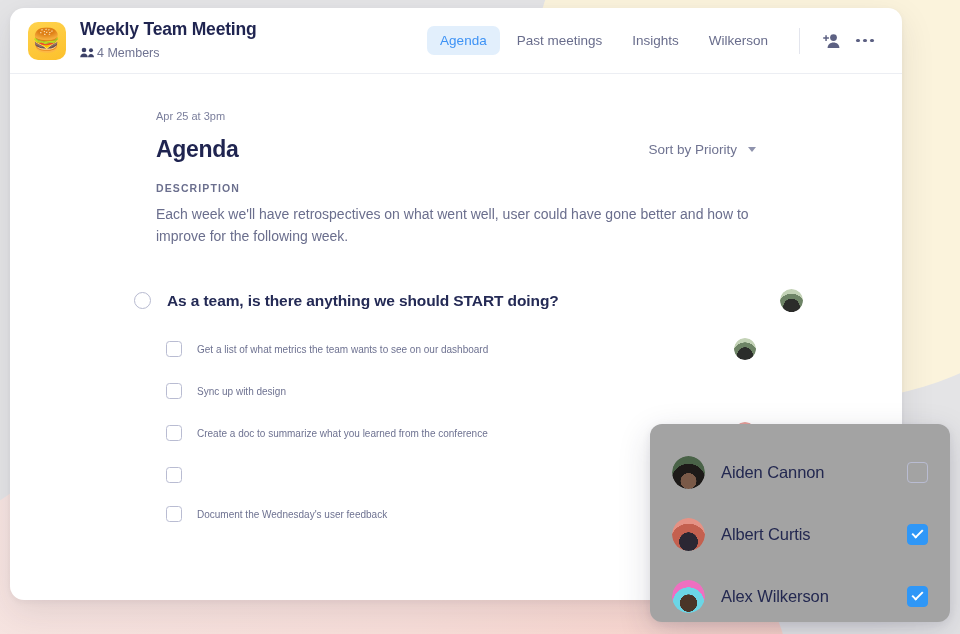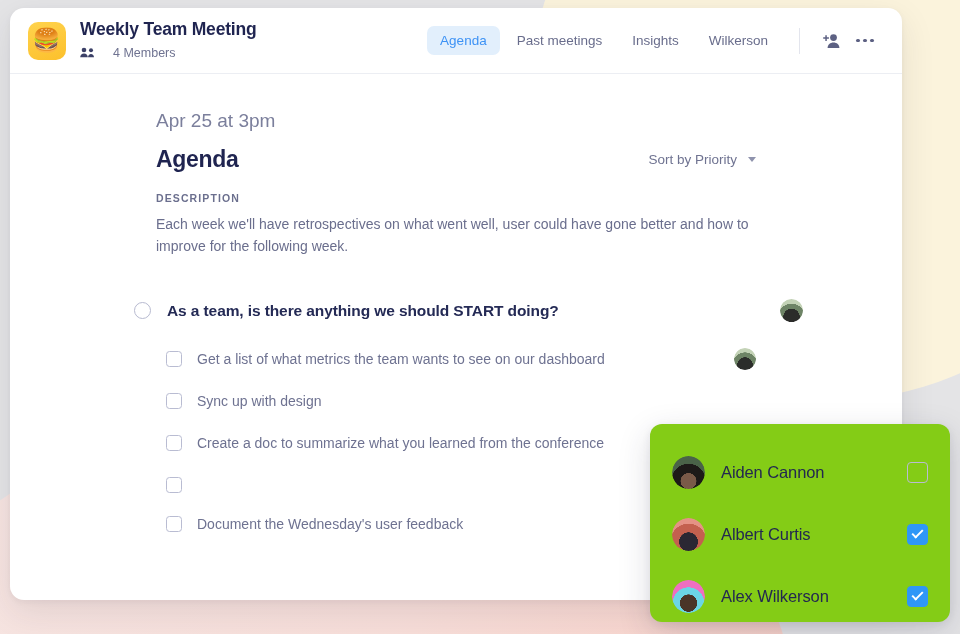--- a/index.html
+++ b/index.html
@@ -78,21 +78,21 @@
   .meeting-title {
     font-size: 17.5px;
     font-weight: bold;
     color: #1f2450;
     letter-spacing: -.2px;
     line-height: 1.15;
   }
   .members-row {
     display: flex;
     align-items: center;
-    gap: 18px;
+    gap: 2px;
     margin-top: 4px;
   }
   .members-icon { display: block; }
   .members-text {
     font-size: 12.5px;
     color: #6f7391;
   }
 
   .nav {
     display: flex;
@@ -129,21 +129,21 @@
   .dots { display: flex; gap: 3.5px; }
   .dots i {
     width: 3.6px; height: 3.6px; border-radius: 50%;
     background: #5d6183; display: block;
   }
 
   
   .content { padding: 36px 0 0 146px; }
 
   .date-text {
-    font-size: 19px;
+    font-size: 11px;
     color: #7b7f9c;
     margin-bottom: 14px;
   }
 
   .agenda-row {
     display: flex;
     align-items: center;
     padding-right: 146px;
   }
   .agenda-heading {
@@ -217,21 +217,21 @@
   .sub-item:first-child { margin-top: 0; }
   .checkbox {
     width: 16px; height: 16px;
     border: 1.5px solid #b9bcd2;
     border-radius: 3.5px;
     flex: 0 0 auto;
     cursor: pointer;
   }
   .sub-item-label {
     margin-left: 15px;
-    font-size: 14px;
+    font-size: 10px;
     color: #6e7291;
   }
   .sub-list { margin-top: 26px; }
 
   .row-avatar {
     margin-left: auto;
     flex: 0 0 auto;
     width: 22px; height: 22px;
     border-radius: 50%;
     overflow: hidden;
@@ -246,21 +246,21 @@
   .av-salmon { background: radial-gradient(circle at 50% 72%, #2b2733 0 32%, #c4604f 33% 62%, #e59285 63% 100%); }
   .av-rainbow{ background: radial-gradient(circle at 50% 70%, #4a3528 0 30%, #6bd6e6 31% 55%, #ef6fc0 56% 100%); }
 
   
   .popup {
     position: absolute;
     left: 650px;
     top: 424px;
     width: 300px;
     height: 198px;
-    background: #84cc16;
+    background: #a3a3a3;
     border-radius: 12px;
     box-shadow: 0 10px 32px rgba(40,40,70,.17), 0 2px 8px rgba(40,40,70,.08);
     z-index: 3;
     padding: 17px 22px 0 22px;
   }
   .popup-row {
     display: flex;
     align-items: center;
     height: 62px;
   }

